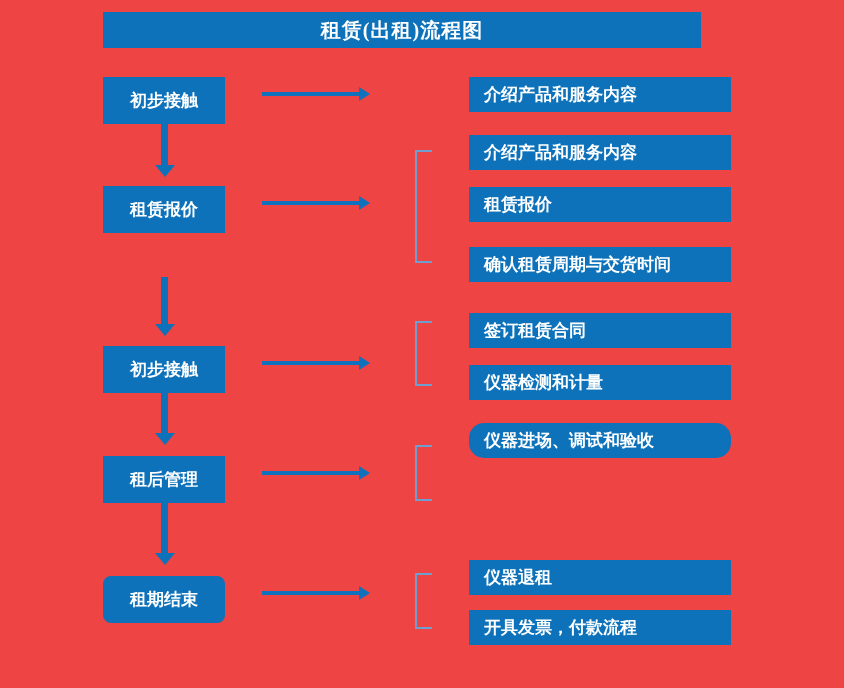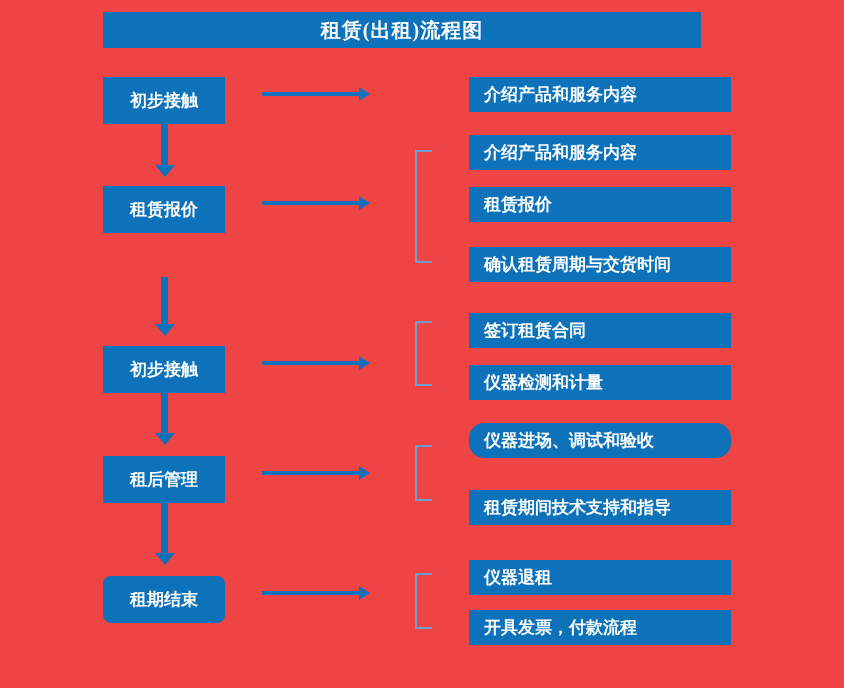--- a/index.html
+++ b/index.html
@@ -188,23 +188,20 @@
   </div>
   <div class="node detail" style="top:313px;">
     <span class="node-text">签订租赁合同</span>
   </div>
   <div class="node detail" style="top:365px;">
     <span class="node-text">仪器检测和计量</span>
   </div>
   <div class="node detail" style="top:423px;border-radius:15px;">
     <span class="node-text">仪器进场、调试和验收</span>
   </div>
-  <div class="node detail" style="top:490px;">
-    <span class="node-text">租赁期间技术支持和指导</span>
-  </div>
   <div class="node detail" style="top:560px;">
     <span class="node-text">仪器退租</span>
   </div>
   <div class="node detail" style="top:610px;">
     <span class="node-text">开具发票，付款流程</span>
   </div>
 
 </div>
 
 </body></html>

